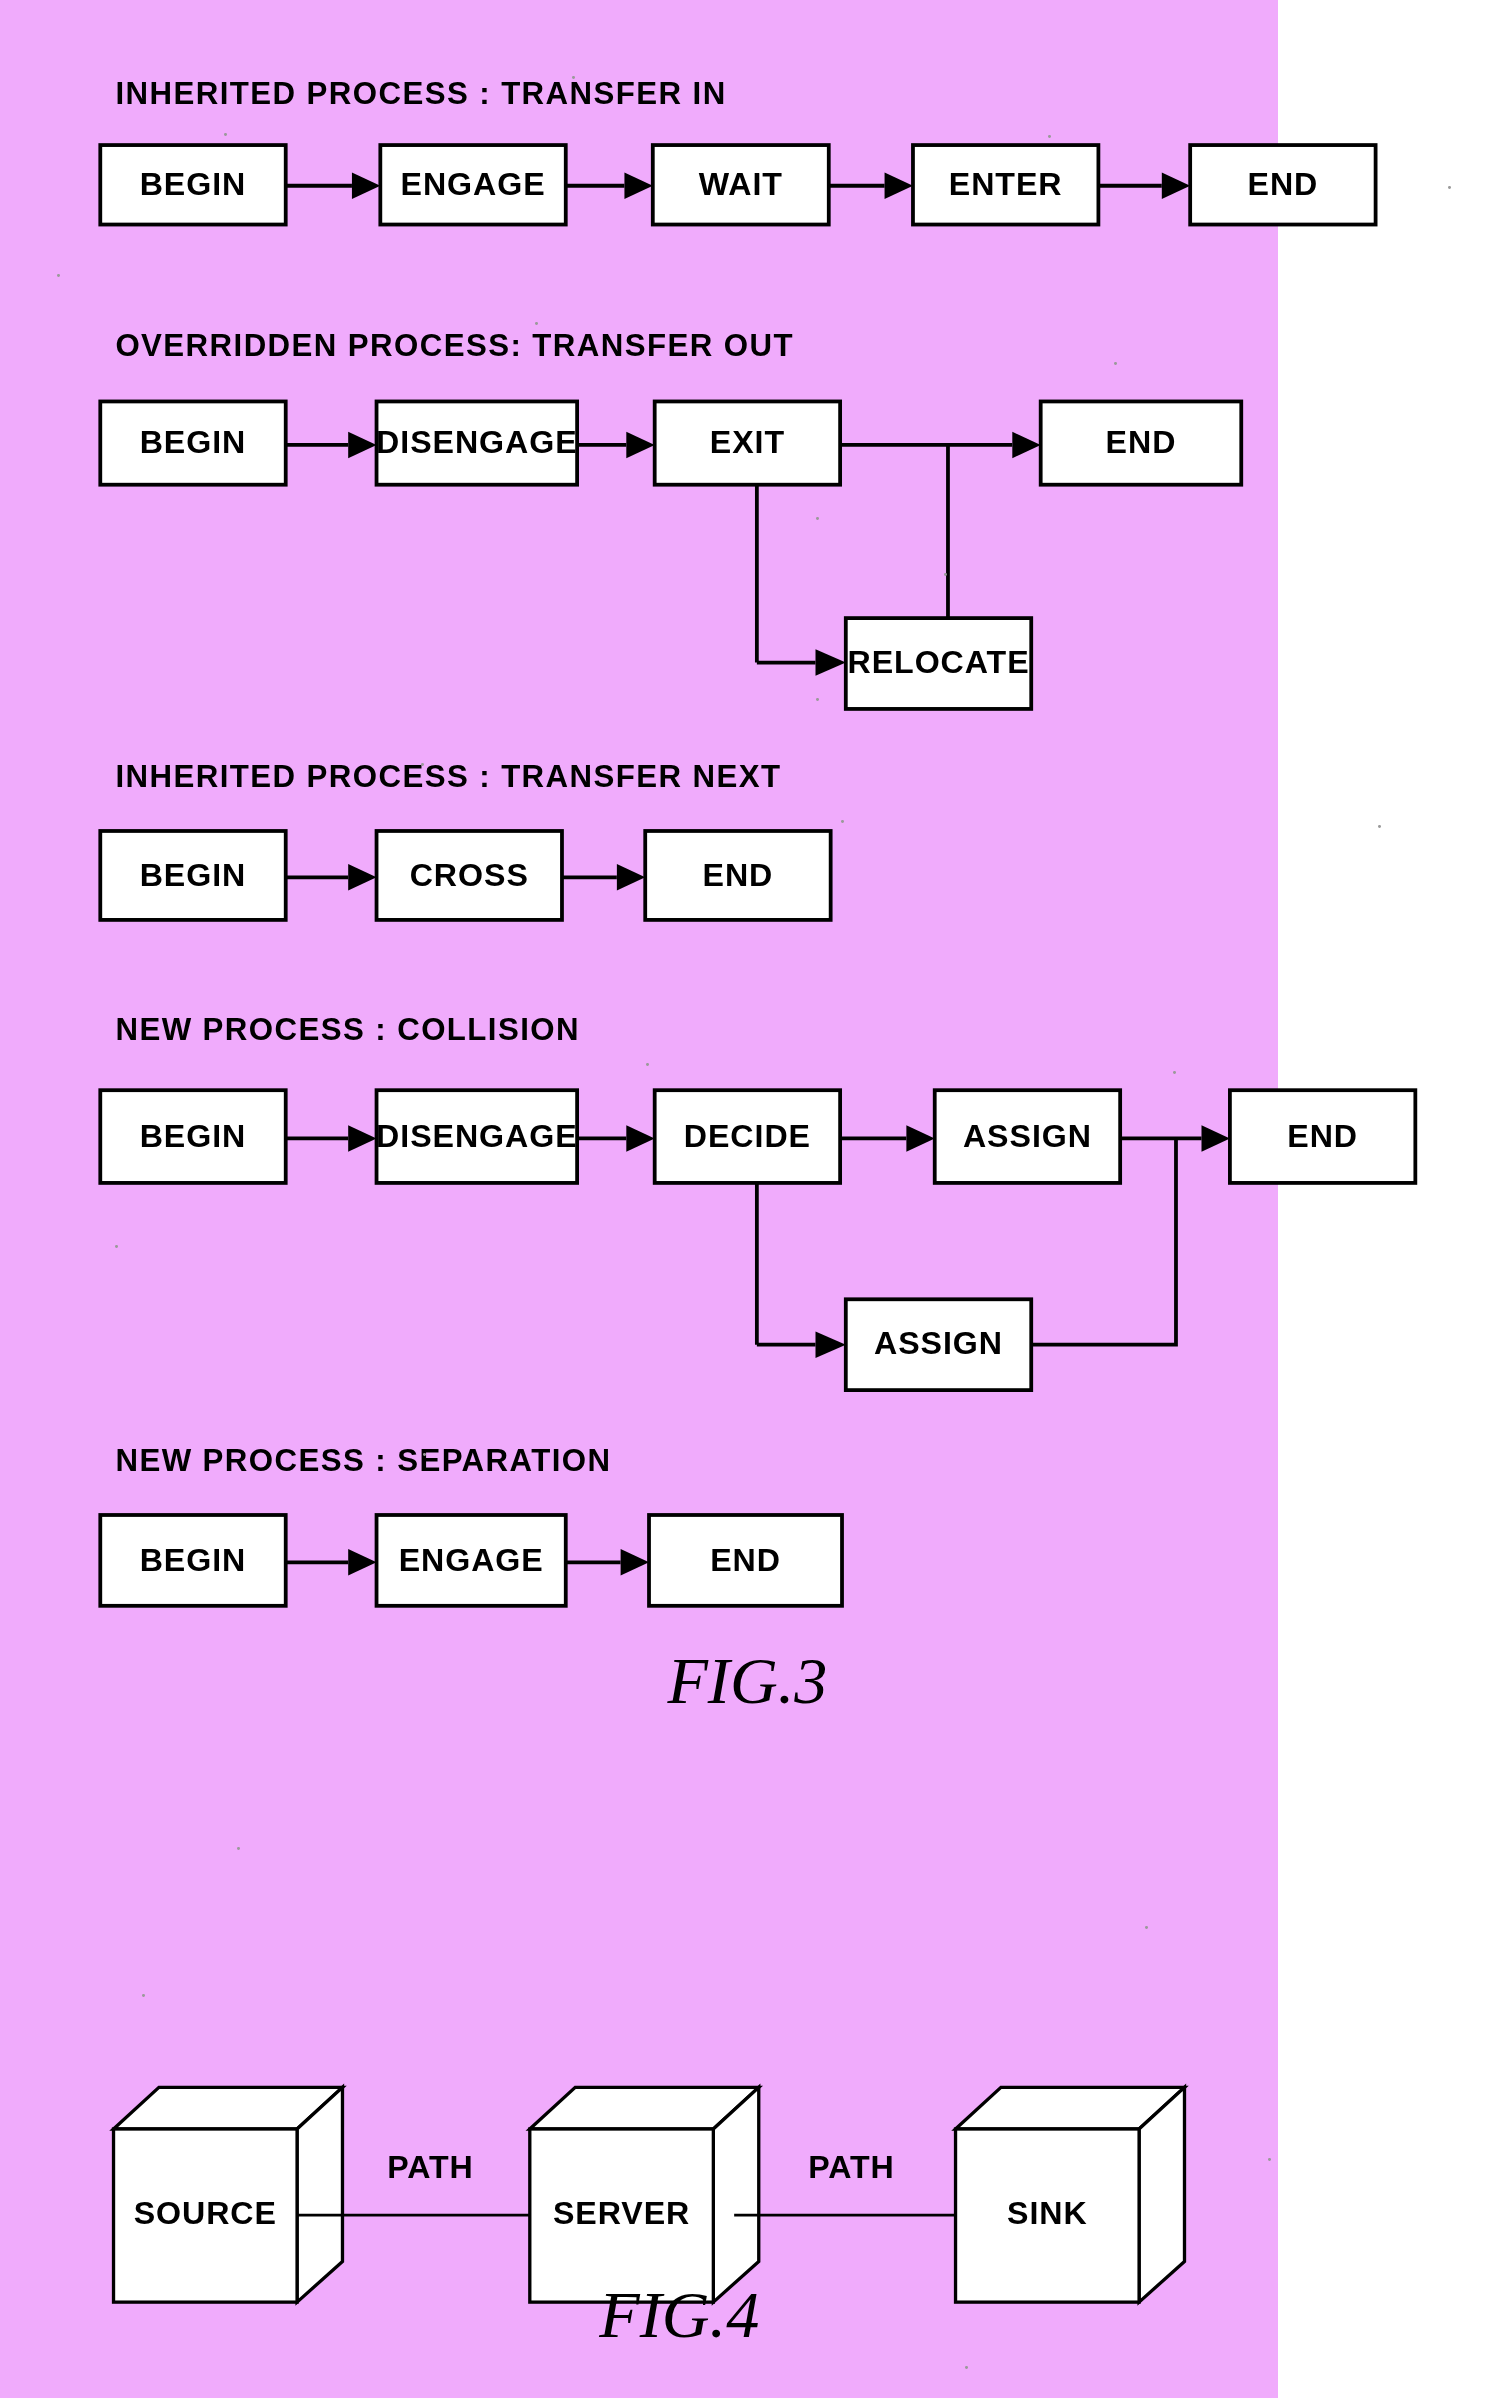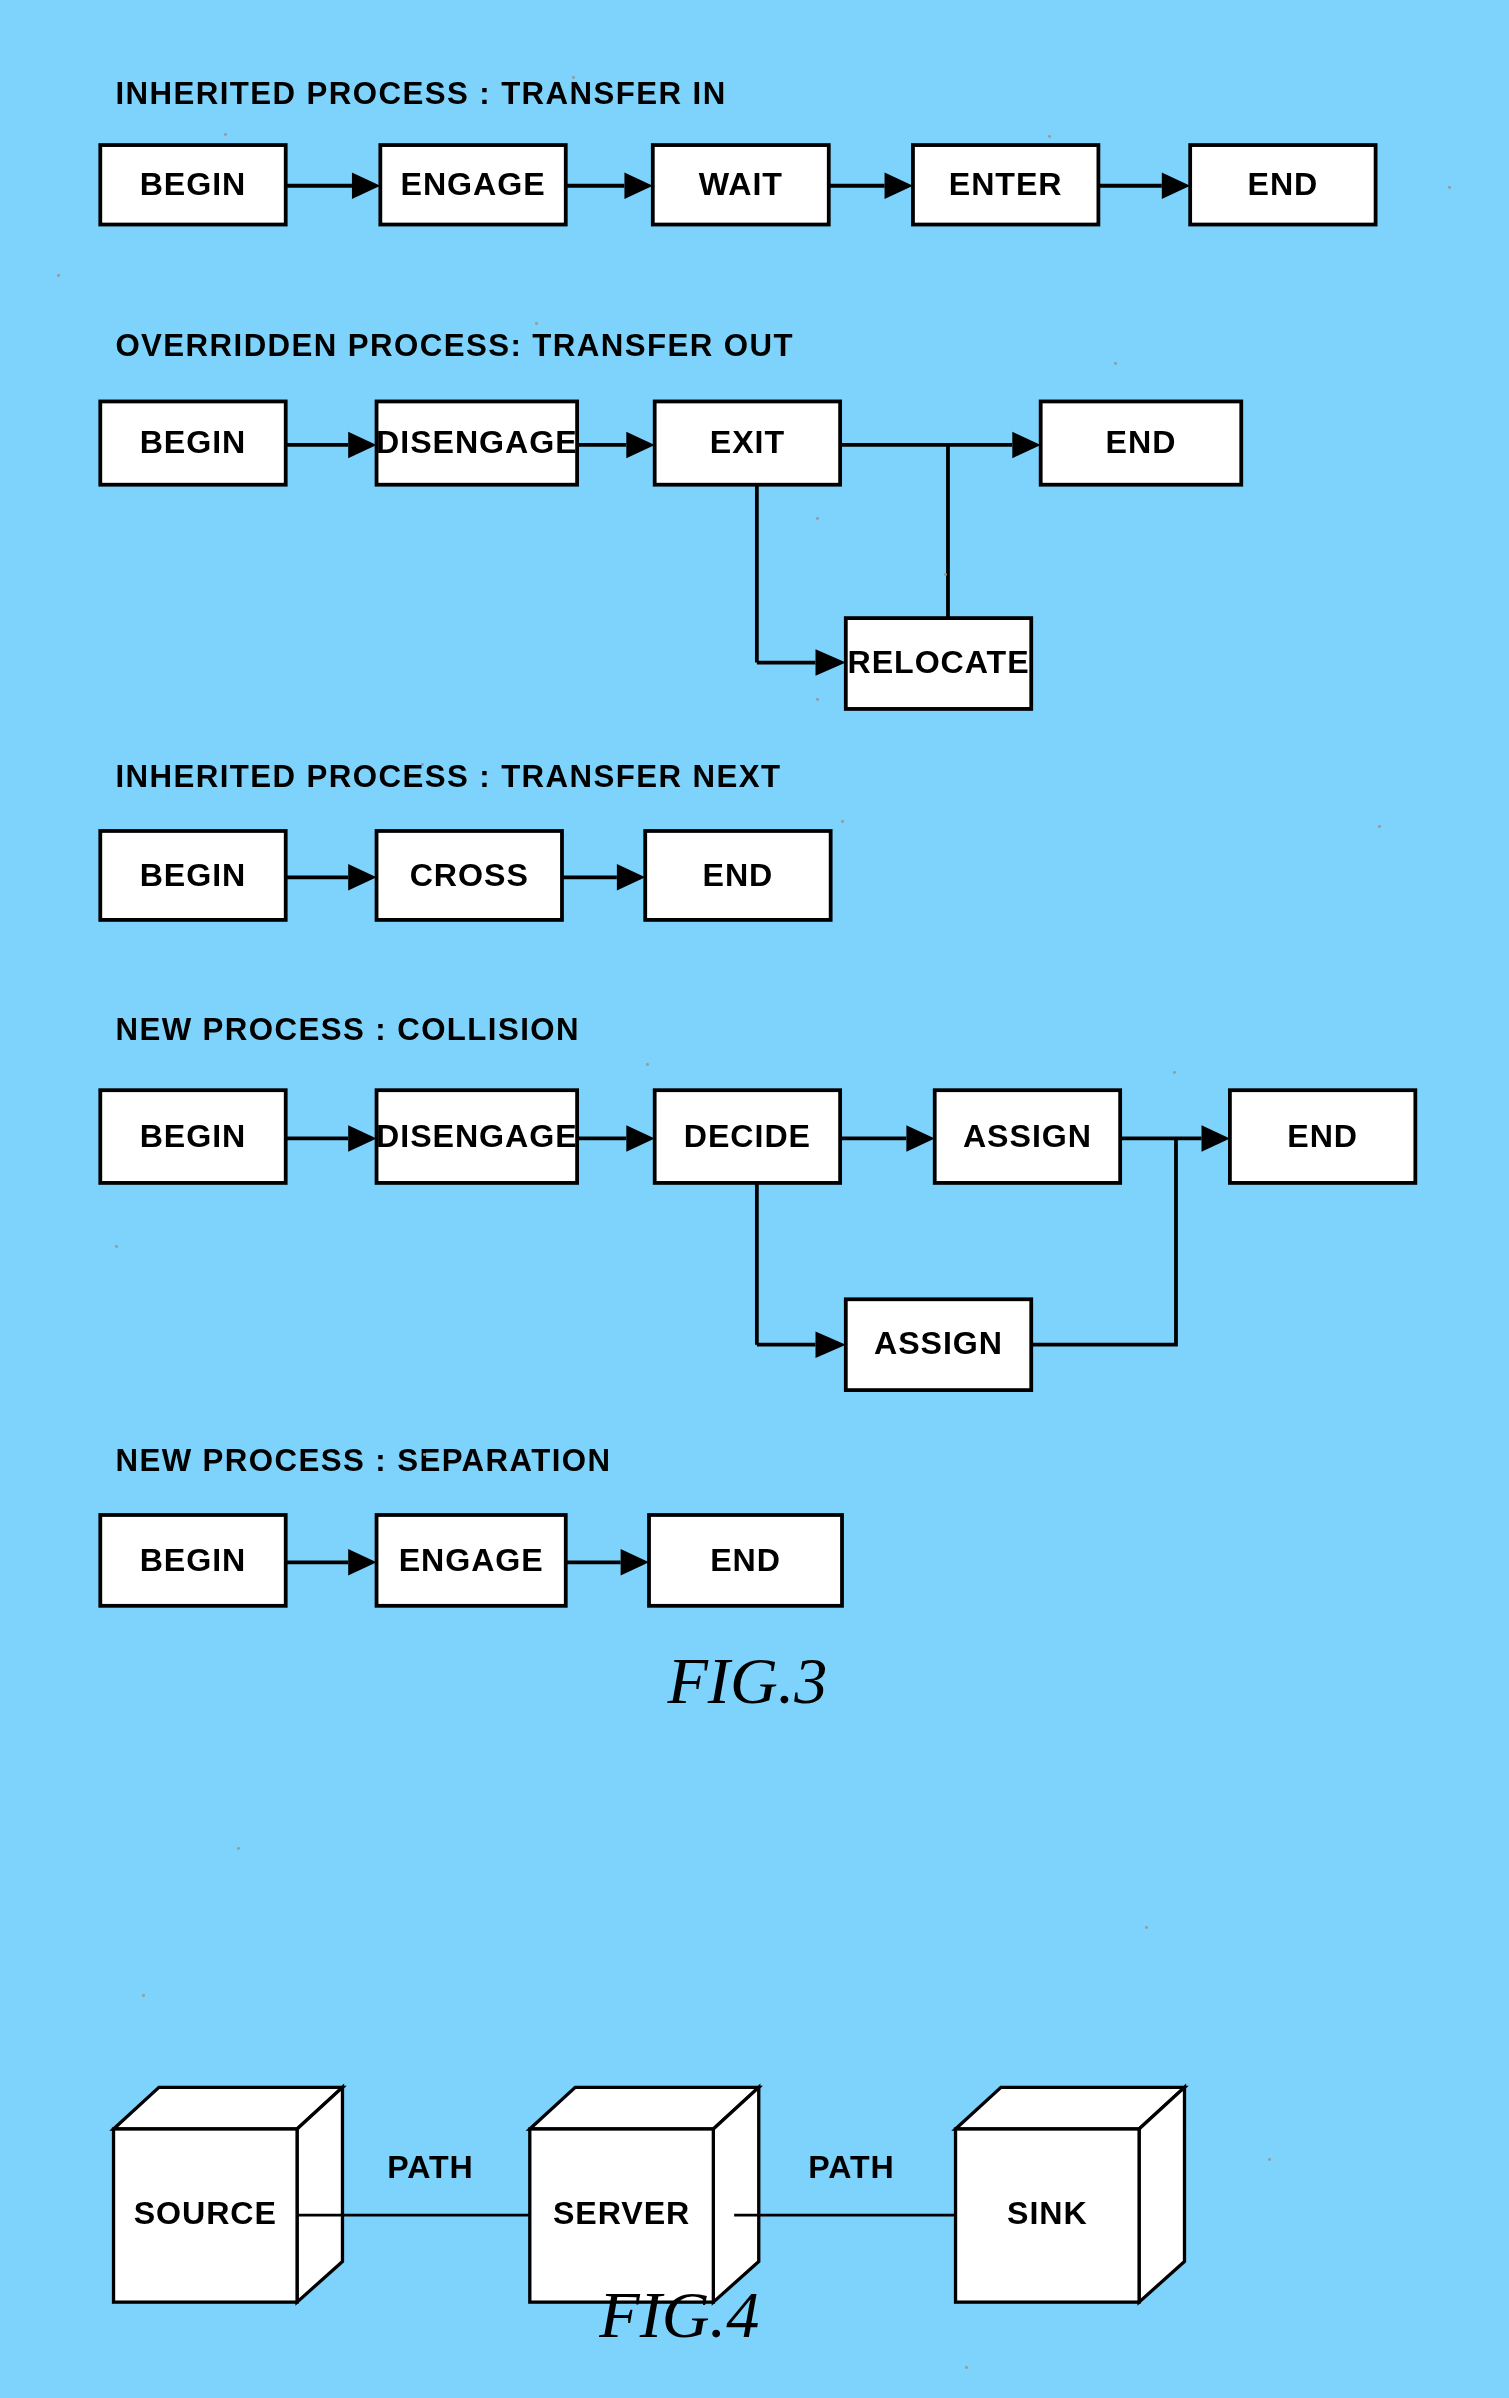--- a/index.html
+++ b/index.html
@@ -9,23 +9,23 @@
   }
   body {
     width: 1509px;
     height: 2398px;
     font-family: "Liberation Sans", sans-serif;
     color: #000000;
     overflow: hidden;
   }
   #page {
     position: relative;
-    width: 1509px;
+    width: 1278px;
     height: 2398px;
-    background: #7dd3fc;
+    background: #f0abfc;
   }
   svg.diagram {
     position: absolute;
     top: 0;
     left: 0;
     width: 1509px;
     height: 2398px;
   }
   .boxshape {
     fill: #ffffff;

